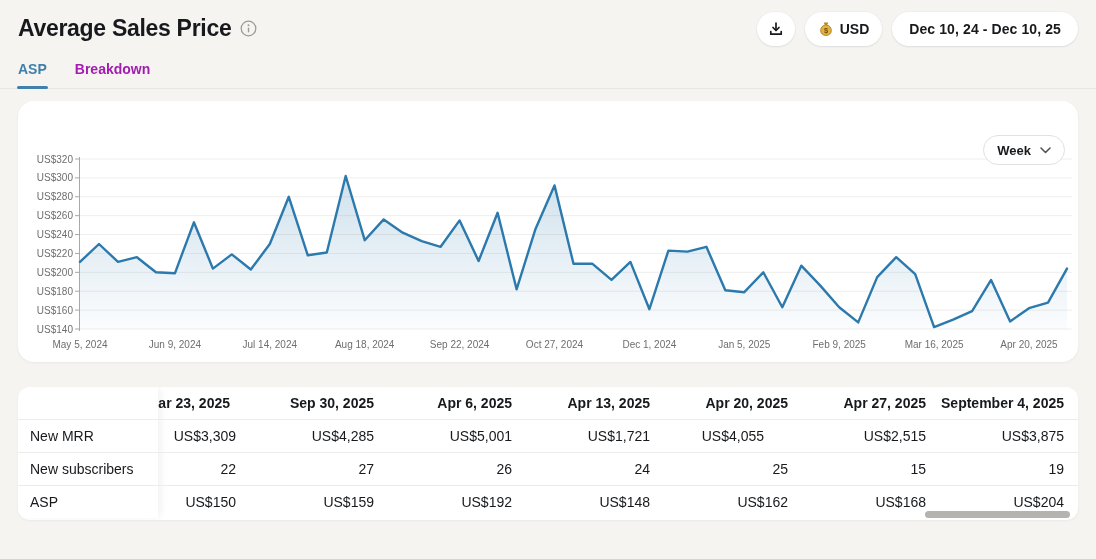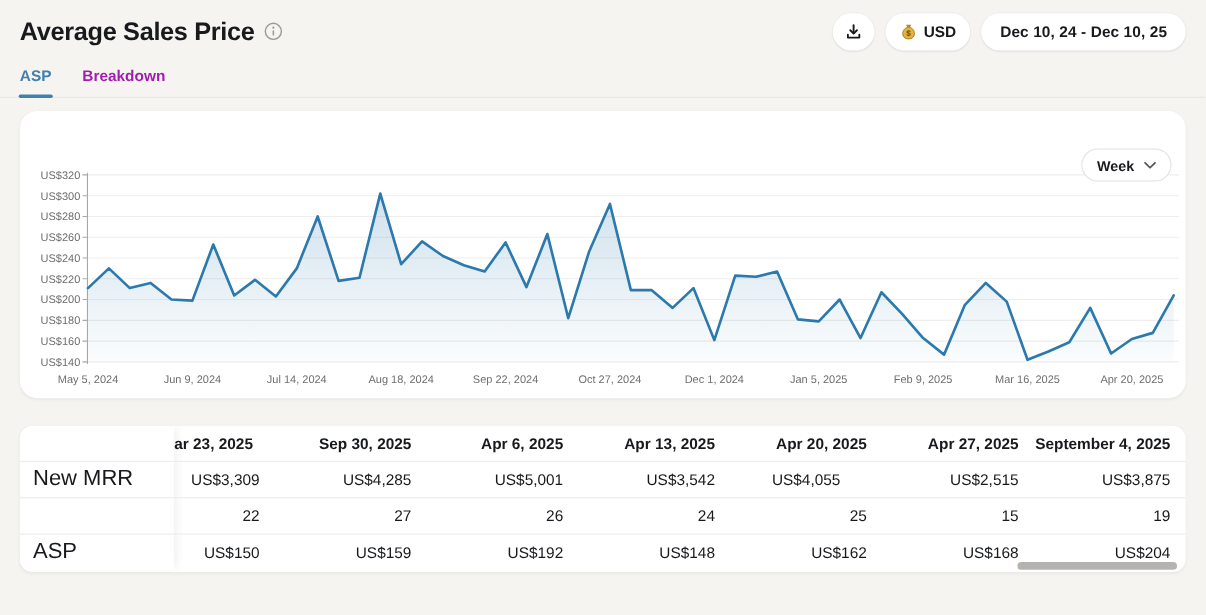--- a/index.html
+++ b/index.html
@@ -84,21 +84,21 @@
   .tc-col-header { font-weight:700; height:32px; }
   .row-sep { position:absolute; left:0; right:0; height:1px; background:#ececea; z-index:4; }
   .sticky-col {
     position:absolute; left:0; top:0; width:140px; height:131px;
     background:#fff; z-index:3;
     box-shadow:4px 0 8px -2px rgba(16,24,40,.07);
   }
   .sticky-label {
     position:absolute; left:12px; height:33px;
     display:flex; align-items:center;
-    font-size:20px; font-weight:400; color:#17191c; white-space:nowrap;
+    font-size:14px; font-weight:400; color:#17191c; white-space:nowrap;
   }
   .h-scrollbar {
     position:absolute; bottom:2px; left:907px; width:145px; height:7px;
     background:#b5b3af; border-radius:4px; z-index:6; cursor:grab;
   }
 </style>
 </head>
 <body>
 
 <div class="header-row">
@@ -203,37 +203,38 @@
       <text x="726.3" y="247" text-anchor="middle" font-size="10" fill="#6e6e6c" font-family="Liberation Sans, sans-serif">Jan 5, 2025</text>
       <text x="821.2" y="247" text-anchor="middle" font-size="10" fill="#6e6e6c" font-family="Liberation Sans, sans-serif">Feb 9, 2025</text>
       <text x="916.1" y="247" text-anchor="middle" font-size="10" fill="#6e6e6c" font-family="Liberation Sans, sans-serif">Mar 16, 2025</text>
       <text x="1011.0" y="247" text-anchor="middle" font-size="10" fill="#6e6e6c" font-family="Liberation Sans, sans-serif">Apr 20, 2025</text>
     </svg>
 </section>
 
 <section class="table-card" id="metrics-table">
   <div class="sticky-col" id="sticky-col">
       <div class="sticky-label" style="top: 32px;">New MRR</div>
+      <div class="sticky-label" style="top: 65px;">New subscribers</div>
       <div class="sticky-label" style="top: 98px;">ASP</div>
     </div>
   <div id="table-cols">
       <div class="tc-col-header" style="left: 88px; top: 0px;">Mar 23, 2025</div>
       <div class="tc-cell" style="left: 94px; top: 32px;">US$3,309</div>
       <div class="tc-cell" style="left: 94px; top: 65px;">22</div>
       <div class="tc-cell" style="left: 94px; top: 98px;">US$150</div>
       <div class="tc-col-header" style="left: 232px; top: 0px;">Sep 30, 2025</div>
       <div class="tc-cell" style="left: 232px; top: 32px;">US$4,285</div>
       <div class="tc-cell" style="left: 232px; top: 65px;">27</div>
       <div class="tc-cell" style="left: 232px; top: 98px;">US$159</div>
       <div class="tc-col-header" style="left: 370px; top: 0px;">Apr 6, 2025</div>
       <div class="tc-cell" style="left: 370px; top: 32px;">US$5,001</div>
       <div class="tc-cell" style="left: 370px; top: 65px;">26</div>
       <div class="tc-cell" style="left: 370px; top: 98px;">US$192</div>
       <div class="tc-col-header" style="left: 508px; top: 0px;">Apr 13, 2025</div>
-      <div class="tc-cell" style="left: 508px; top: 32px;">US$3,542</div>
+      <div class="tc-cell" style="left: 508px; top: 32px;">US$1,721</div>
       <div class="tc-cell" style="left: 508px; top: 65px;">24</div>
       <div class="tc-cell" style="left: 508px; top: 98px;">US$148</div>
       <div class="tc-col-header" style="left: 646px; top: 0px;">Apr 20, 2025</div>
       <div class="tc-cell" style="left: 622px; top: 32px;">US$4,055</div>
       <div class="tc-cell" style="left: 646px; top: 65px;">25</div>
       <div class="tc-cell" style="left: 646px; top: 98px;">US$162</div>
       <div class="tc-col-header" style="left: 784px; top: 0px;">Apr 27, 2025</div>
       <div class="tc-cell" style="left: 784px; top: 32px;">US$2,515</div>
       <div class="tc-cell" style="left: 784px; top: 65px;">15</div>
       <div class="tc-cell" style="left: 784px; top: 98px;">US$168</div>

